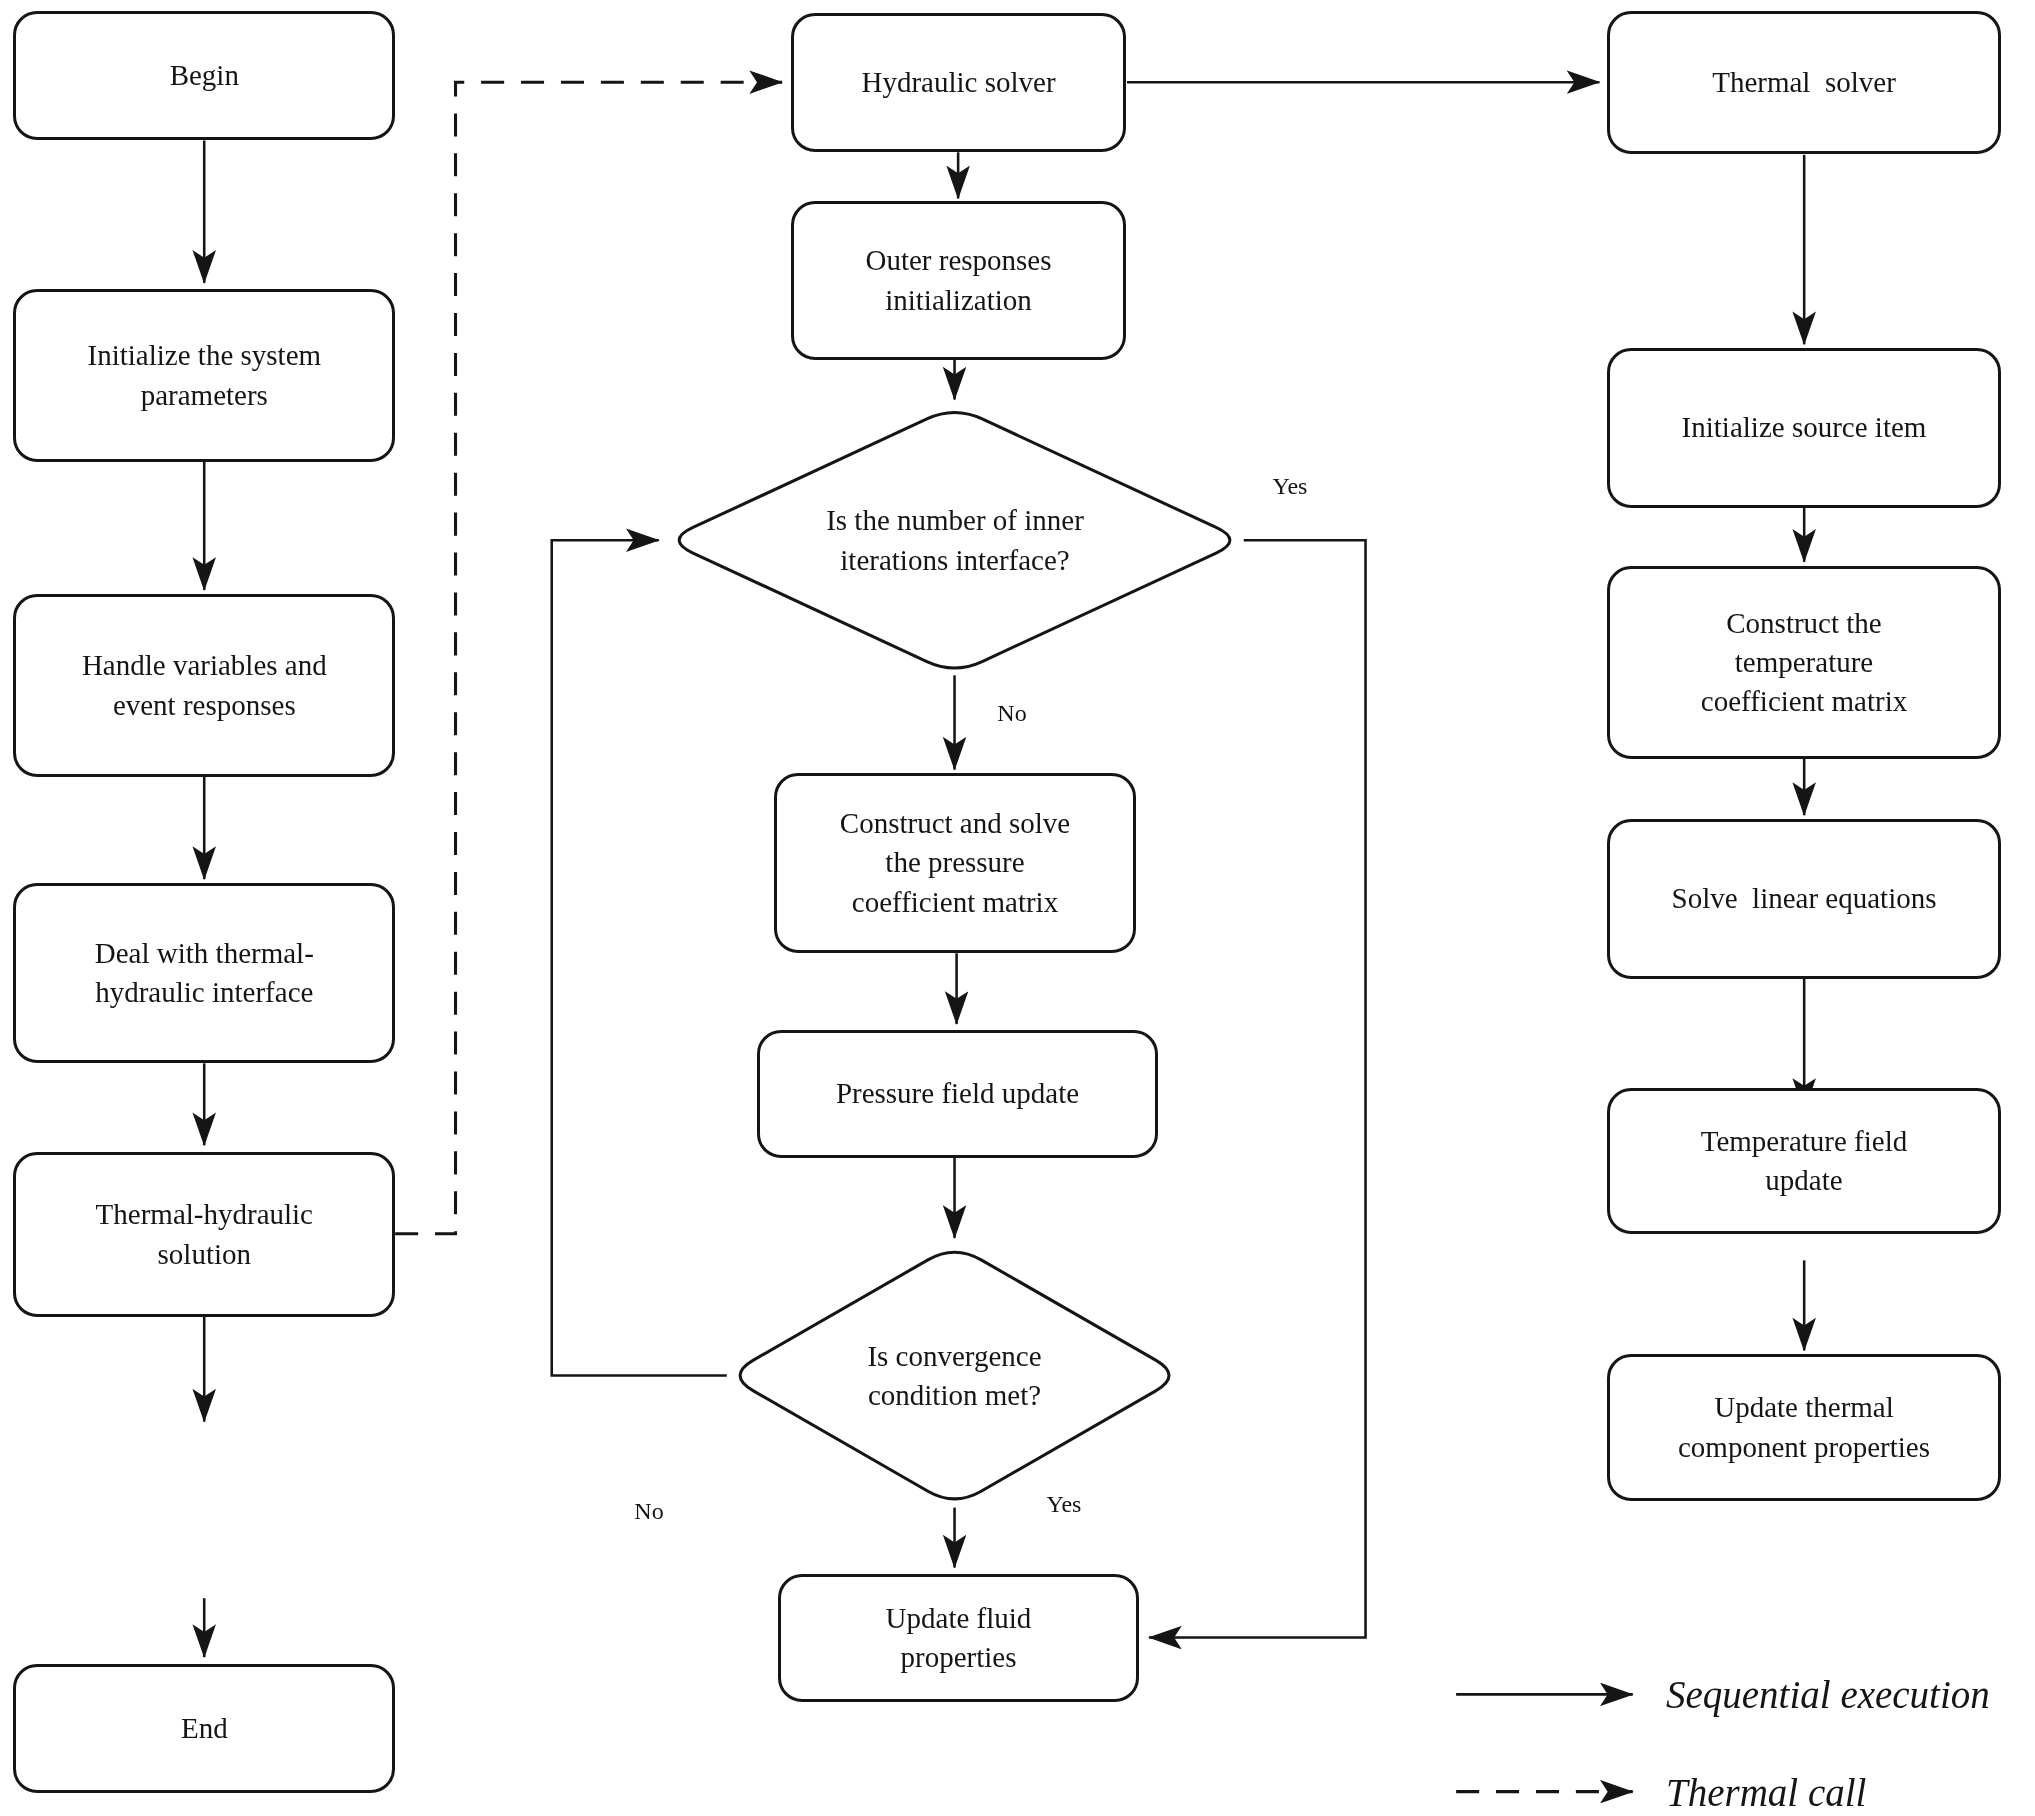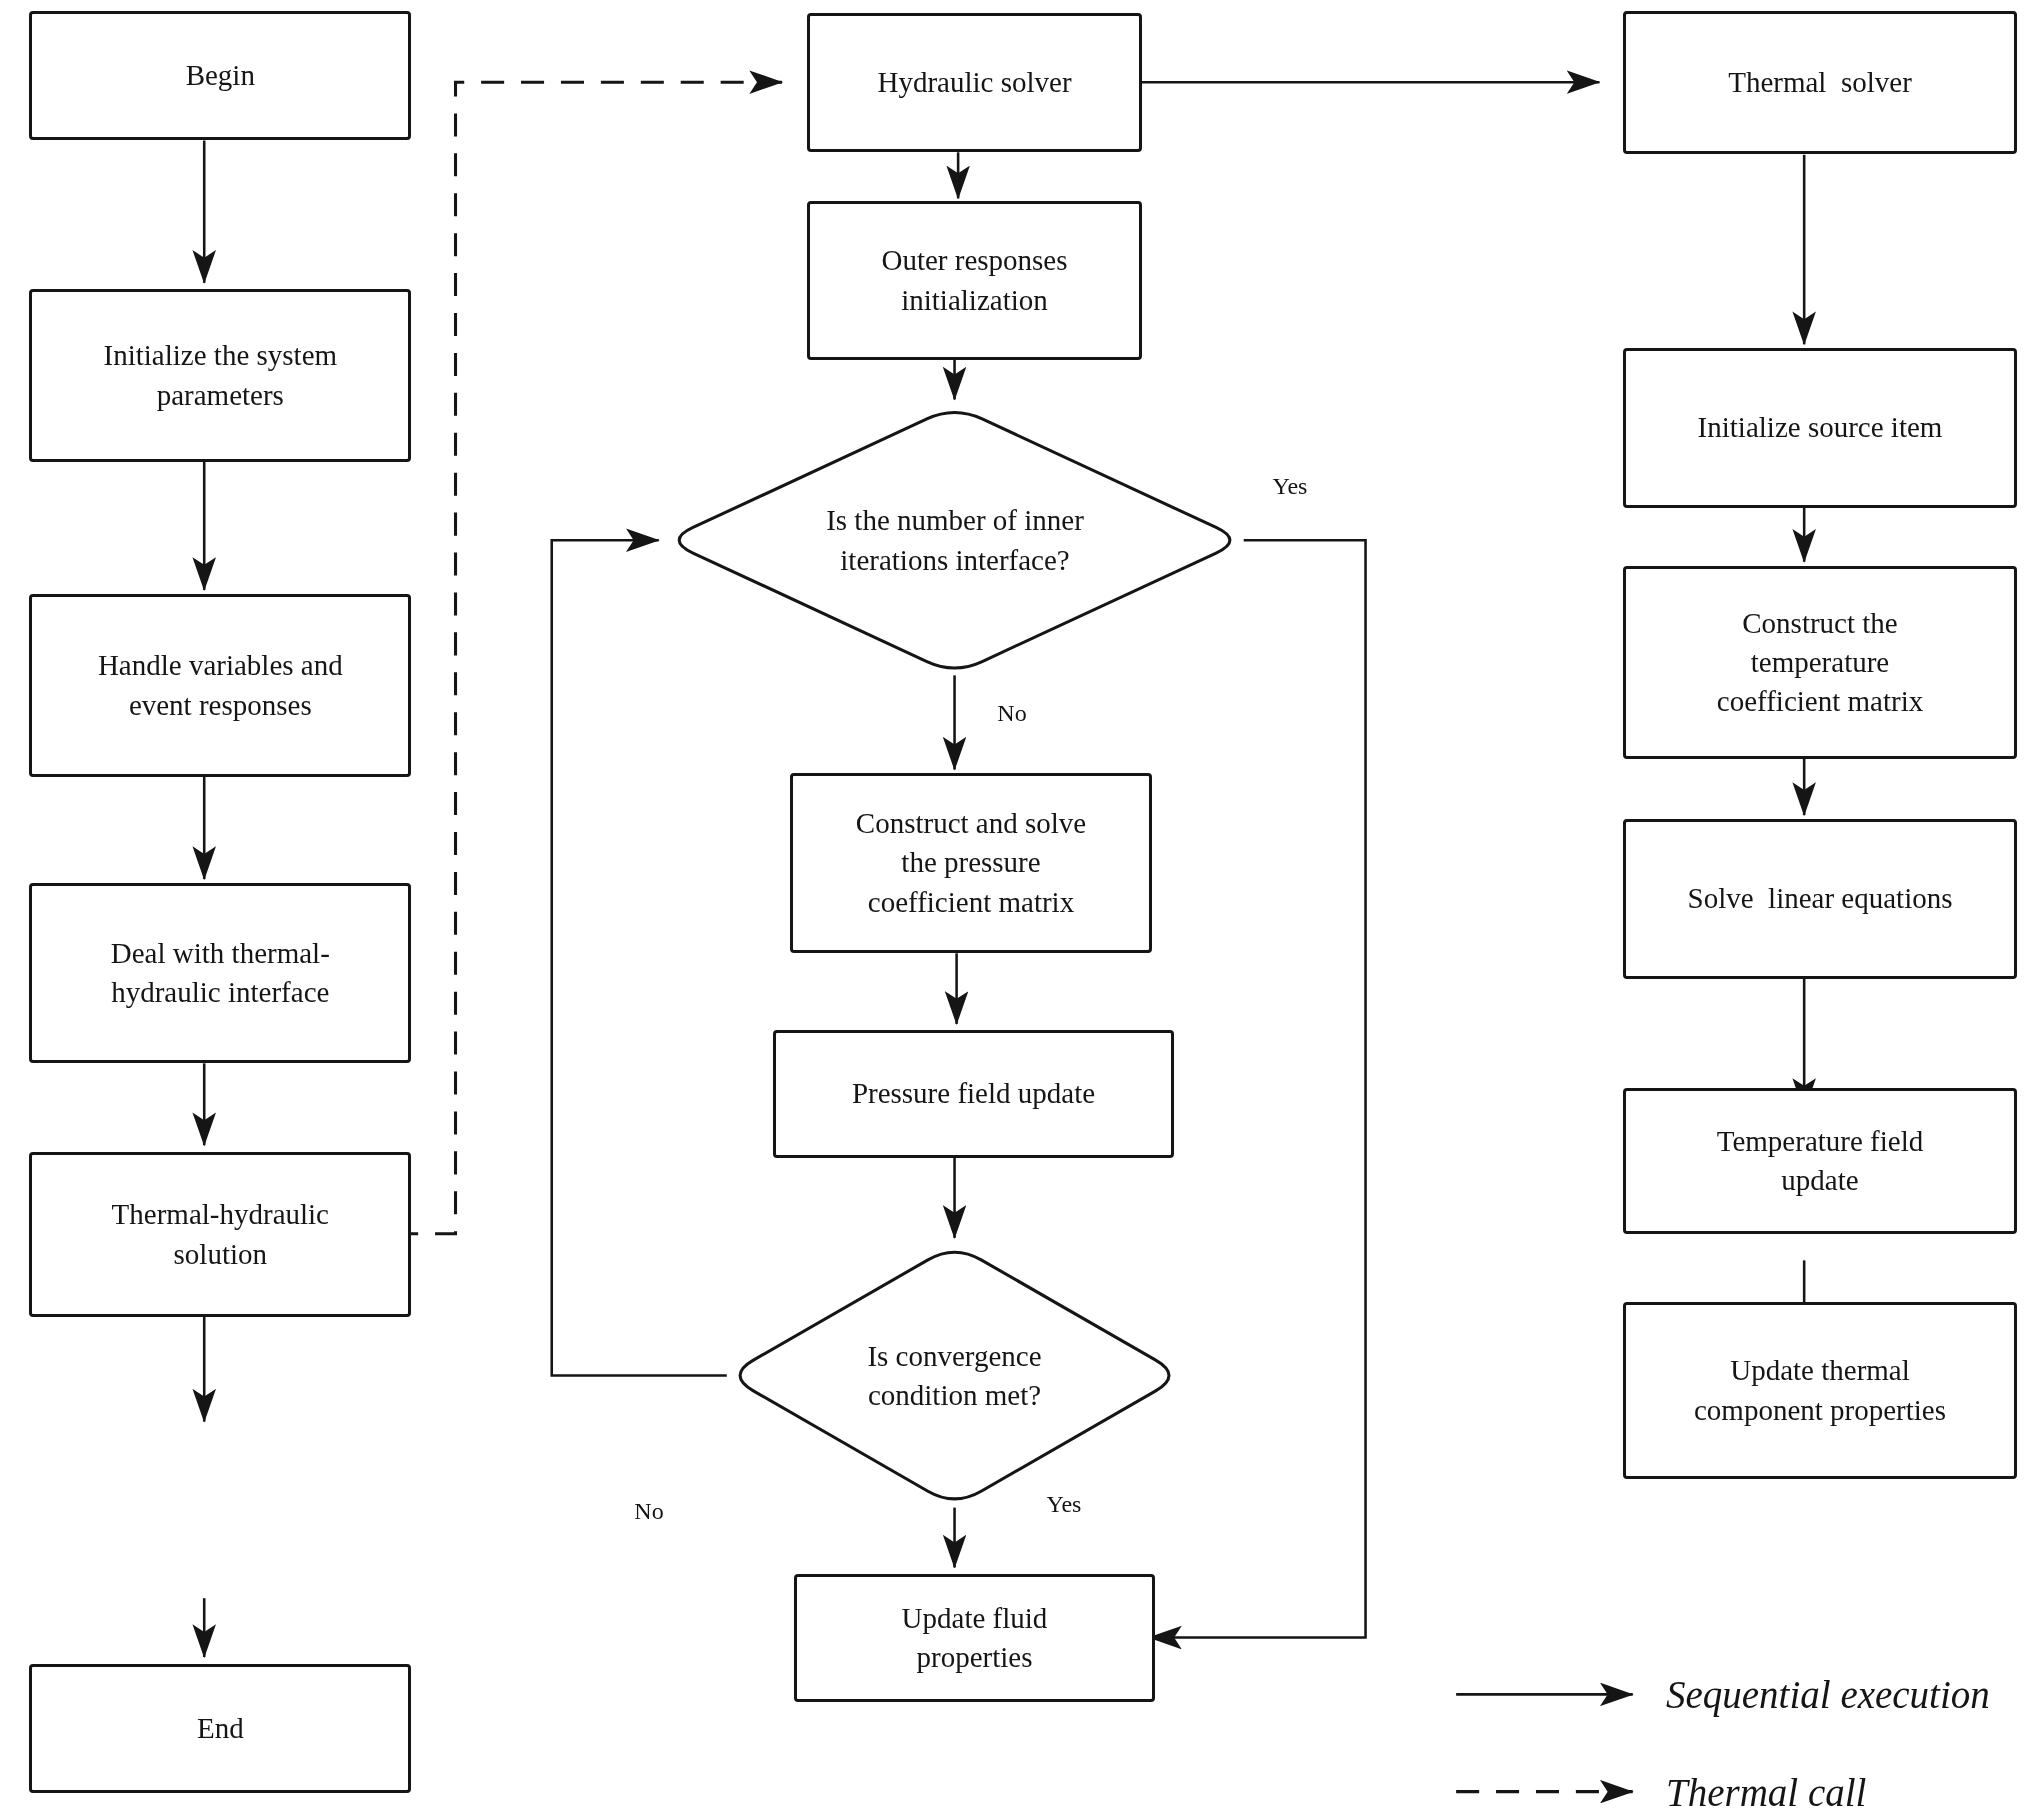--- a/index.html
+++ b/index.html
@@ -7,24 +7,23 @@
     width:2035px;height:1817px;
     background:#ffffff;
     font-family:"Liberation Serif", serif;
     color:#151515;
     overflow:hidden;
   }
   .stage{position:relative;width:2035px;height:1817px;background:#ffffff;}
   svg.wires{position:absolute;left:0;top:0;width:2035px;height:1817px;}
   .node{
     position:absolute;box-sizing:border-box;
-    border:3.1px solid #151515;border-radius:4px;background:#ffffff;
+    border:3.1px solid #151515;border-radius:24px;background:#ffffff;
     display:flex;align-items:center;justify-content:center;
     text-align:center;
-    margin-left:16px;
   }
   .label{
     white-space:pre-wrap;
     font-size:29px;line-height:1.35;color:#151515;
   }
   .dlabel{
     position:absolute;display:flex;align-items:center;justify-content:center;
     text-align:center;
   }
   .tag{
@@ -137,21 +136,21 @@
 temperature
 coefficient matrix</span>
     </div>
   <div class="node" style="left:1607px;top:819px;width:394px;height:160px">
       <span class="label">Solve  linear equations</span>
     </div>
   <div class="node" style="left:1607px;top:1088px;width:394px;height:146px">
       <span class="label">Temperature field
 update</span>
     </div>
-  <div class="node" style="left:1607px;top:1302px;width:394px;height:177px">
+  <div class="node" style="left:1607px;top:1354px;width:394px;height:147px">
       <span class="label">Update thermal
 component properties</span>
     </div>
 
   <div class="dlabel" style="left:735px;top:474px;width:440px;height:133px">
       <span class="label">Is the number of inner
 iterations interface?</span>
     </div>
   <div class="dlabel" style="left:788px;top:1316px;width:333px;height:120px">
       <span class="label">Is convergence

